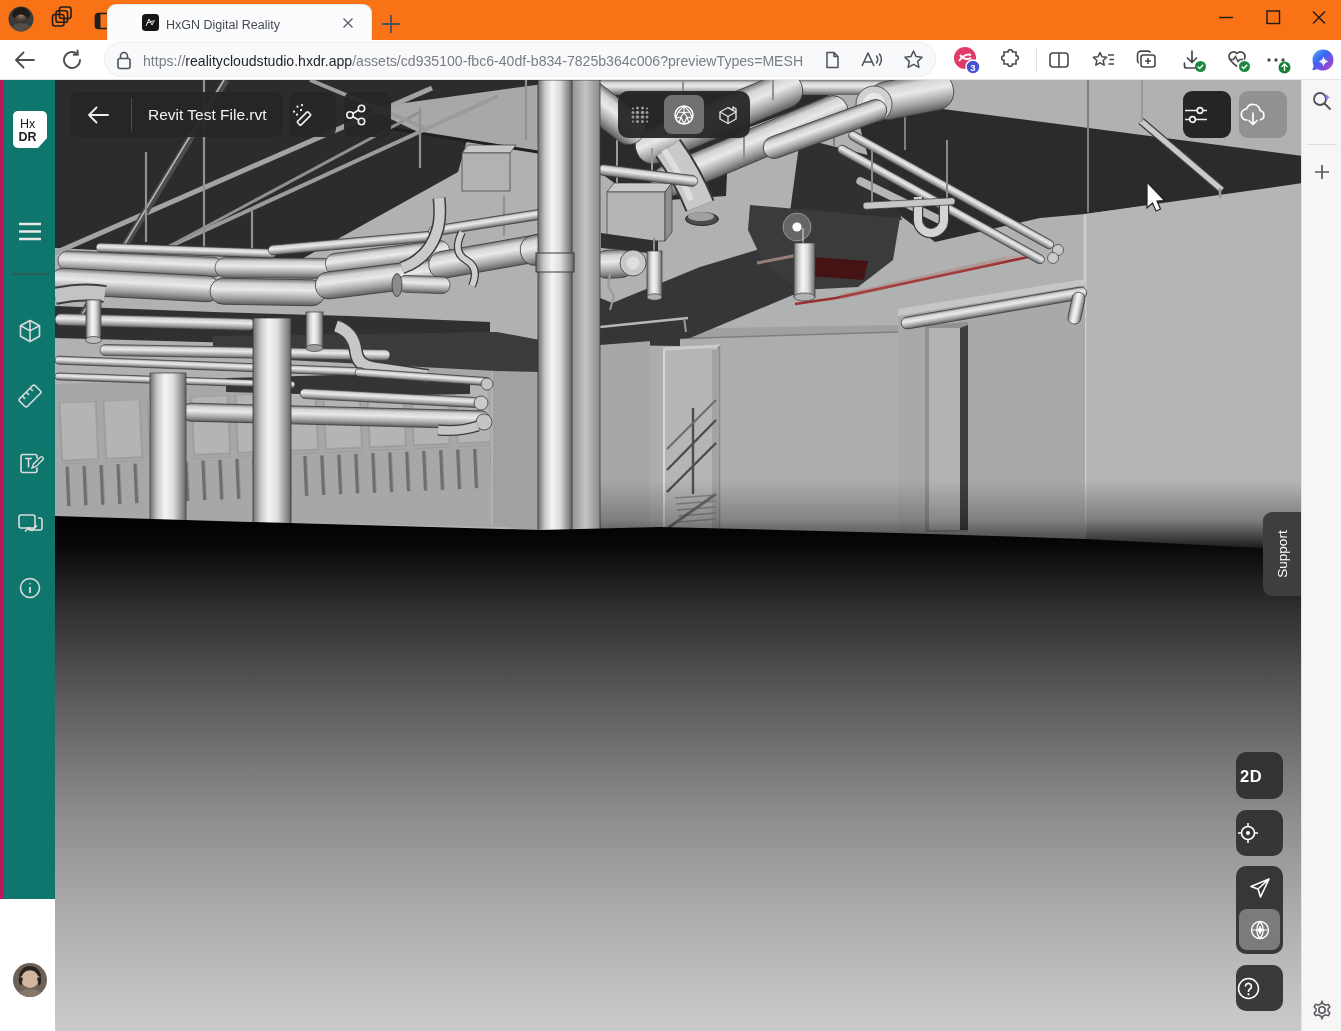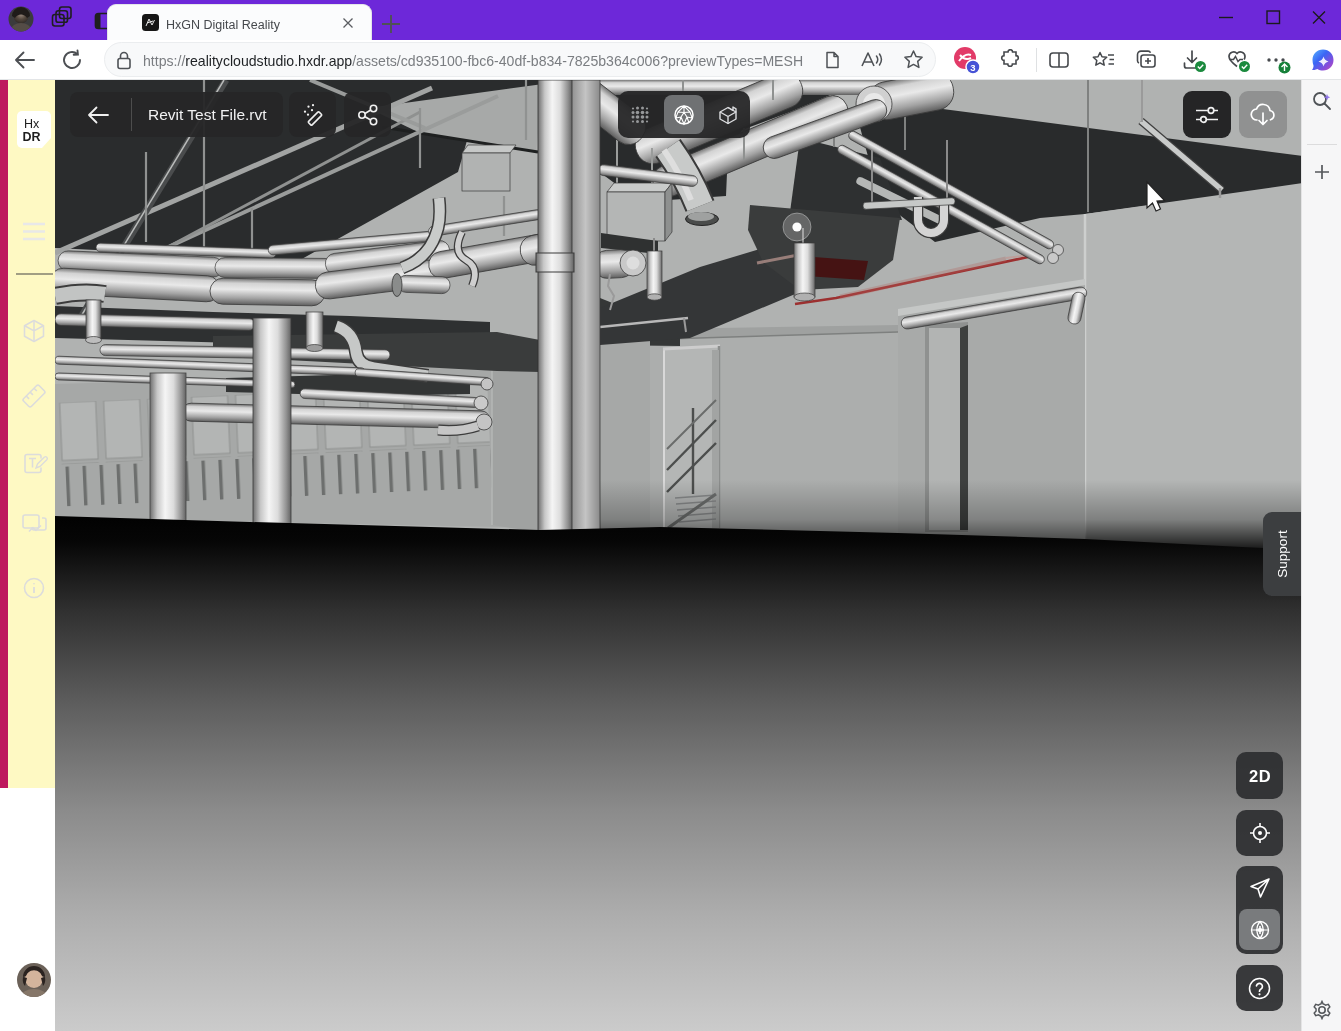--- a/index.html
+++ b/index.html
@@ -1,23 +1,23 @@
 <!DOCTYPE html>
 <html><head><meta charset="utf-8">
 <style>
 *{margin:0;padding:0;box-sizing:border-box;-webkit-font-smoothing:antialiased}
 html,body{width:1341px;height:1031px;overflow:hidden;background:#fff;font-family:"Liberation Sans",sans-serif;position:relative}
 .abs{position:absolute}
-#titlebar{position:absolute;left:0;top:0;width:1341px;height:40px;background:#6d28d9}
+#titlebar{position:absolute;left:0;top:0;width:1341px;height:40px;background:#f97316}
 #tab{position:absolute;left:107px;top:4px;width:265px;height:36px;background:#fbfcfd;border:1px solid #e4e6e9;border-bottom:none;border-radius:9px 9px 0 0;box-shadow:0 1px 2px rgba(0,0,0,0.05)}
 #toolbar{position:absolute;left:0;top:40px;width:1341px;height:40px;background:#ffffff;border-bottom:1px solid #e3e5e7}
 #pill{position:absolute;left:104px;top:42px;width:832px;height:35px;background:#f8f9fa;border:1px solid #ebedef;border-radius:18px}
-#appside{position:absolute;left:0;top:80px;width:55px;height:708px;background:#fef9c3;border-left:8px solid #be185d}
+#appside{position:absolute;left:0;top:80px;width:55px;height:819px;background:#0f766e;border-left:4px solid #be185d}
 #rail{position:absolute;left:1301px;top:80px;width:40px;height:951px;background:#f6f6f7;border-left:1px solid #e4e4e5}
-.dbtn{position:absolute;background:rgba(38,38,39,0.95);border-radius:8px;display:flex;align-items:center;justify-content:center}
+.dbtn{position:absolute;background:rgba(38,38,39,0.95);border-radius:8px;display:flex;align-items:center;}
 #support{position:absolute;left:1263px;top:512px;width:38px;height:84px;background:#3c3e40;border-radius:9px 0 0 9px}
 
 </style></head>
 <body>
 <div id="titlebar">
 <svg class="abs" style="left:0;top:0" width="1341" height="40" viewBox="0 0 1341 40">
 
   <defs>
     <clipPath id="avclip">
           <circle cx="21" cy="19" r="12.5"></circle>

